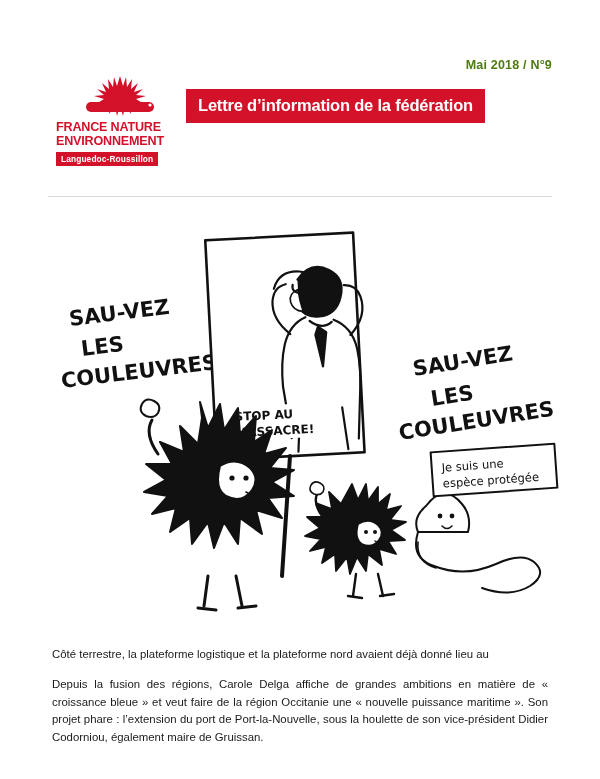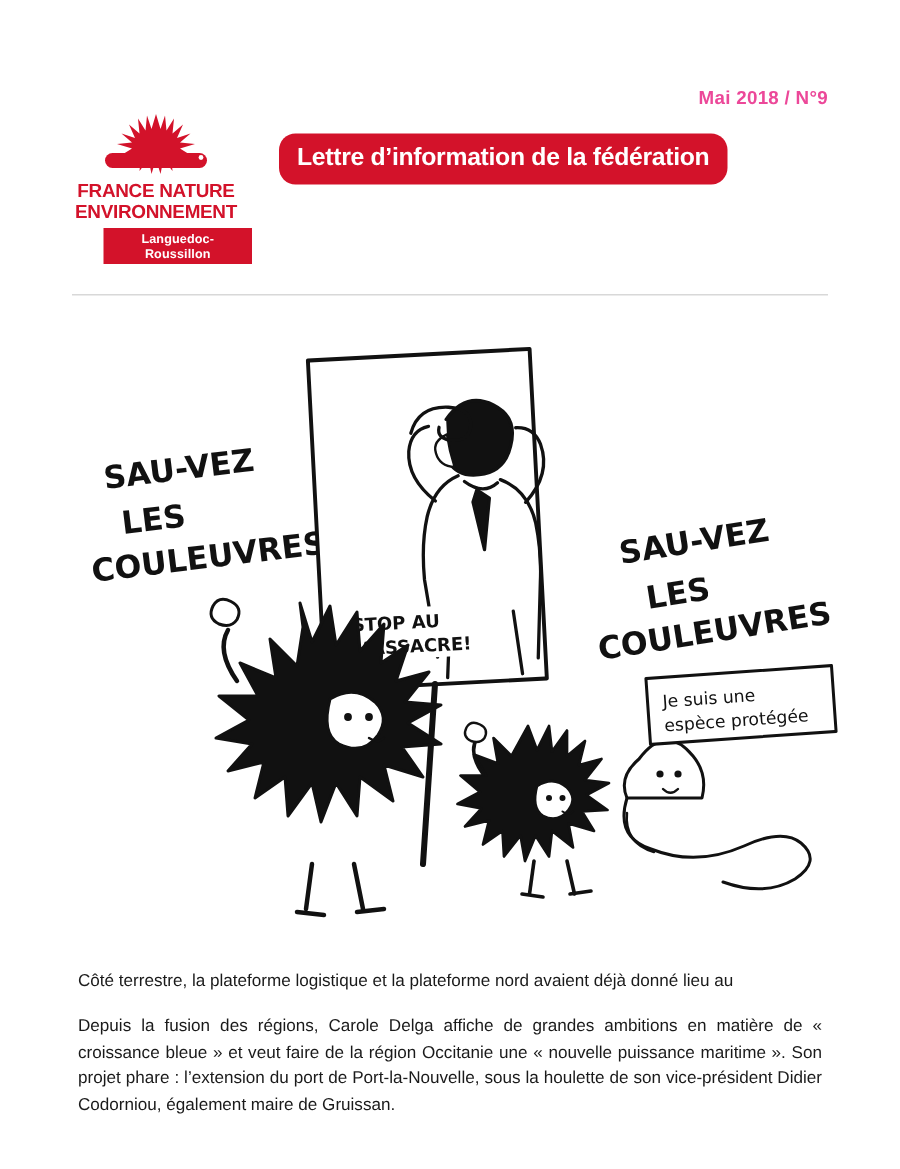--- a/index.html
+++ b/index.html
@@ -20,28 +20,27 @@
   .header {
     position: relative;
     padding: 40px 48px 0 48px;
     height: 190px;
   }
   .issue-line {
     position: absolute;
     top: 58px; right: 48px;
     font-size: 12.5px;
     font-weight: bold;
-    color: #ec4899;
+    color: #4d7c0f;
     letter-spacing: .2px;
   }
   .logo-block {
     position: absolute;
-    left: 40px; top: 72px;
+    left: 56px; top: 72px;
     width: 128px;
-    text-align: center;
   }
   .logo-mark {
     width: 80px; height: 44px;
     margin: 0 auto 5px auto;
     position: relative;
   }
   .logo-mark svg { display: block; }
   .logo-text {
     font-size: 12.6px;
     font-weight: bold;
@@ -51,21 +50,20 @@
   }
   .logo-sub {
     margin-top: 4px;
     display: inline-block;
     background: #d3122a;
     color: #fff;
     font-size: 8.4px;
     font-weight: bold;
     padding: 2px 5px 2px 5px;
     letter-spacing: .1px;
-    margin-left: 29px;
   }
   .masthead {
     position: absolute;
     left: 186px; top: 78px;
     right: 48px;
   }
   .masthead-title {
     font-family: "DejaVu Sans", sans-serif;
     font-weight: bold;
     font-size: 34px;
@@ -76,21 +74,20 @@
   }
   .masthead-sub {
     margin-top: 11px;
     background: #d3122a;
     color: #fff;
     font-size: 16.5px;
     font-weight: bold;
     padding: 7px 12px 8px 12px;
     display: inline-block;
     letter-spacing: -0.2px;
-    border-radius: 11px;
   }
   .rule {
     position: absolute;
     left: 48px; right: 48px;
     top: 196px;
     border-top: 1px solid #d8d8d8;
   }
 
   
   .illustration {

